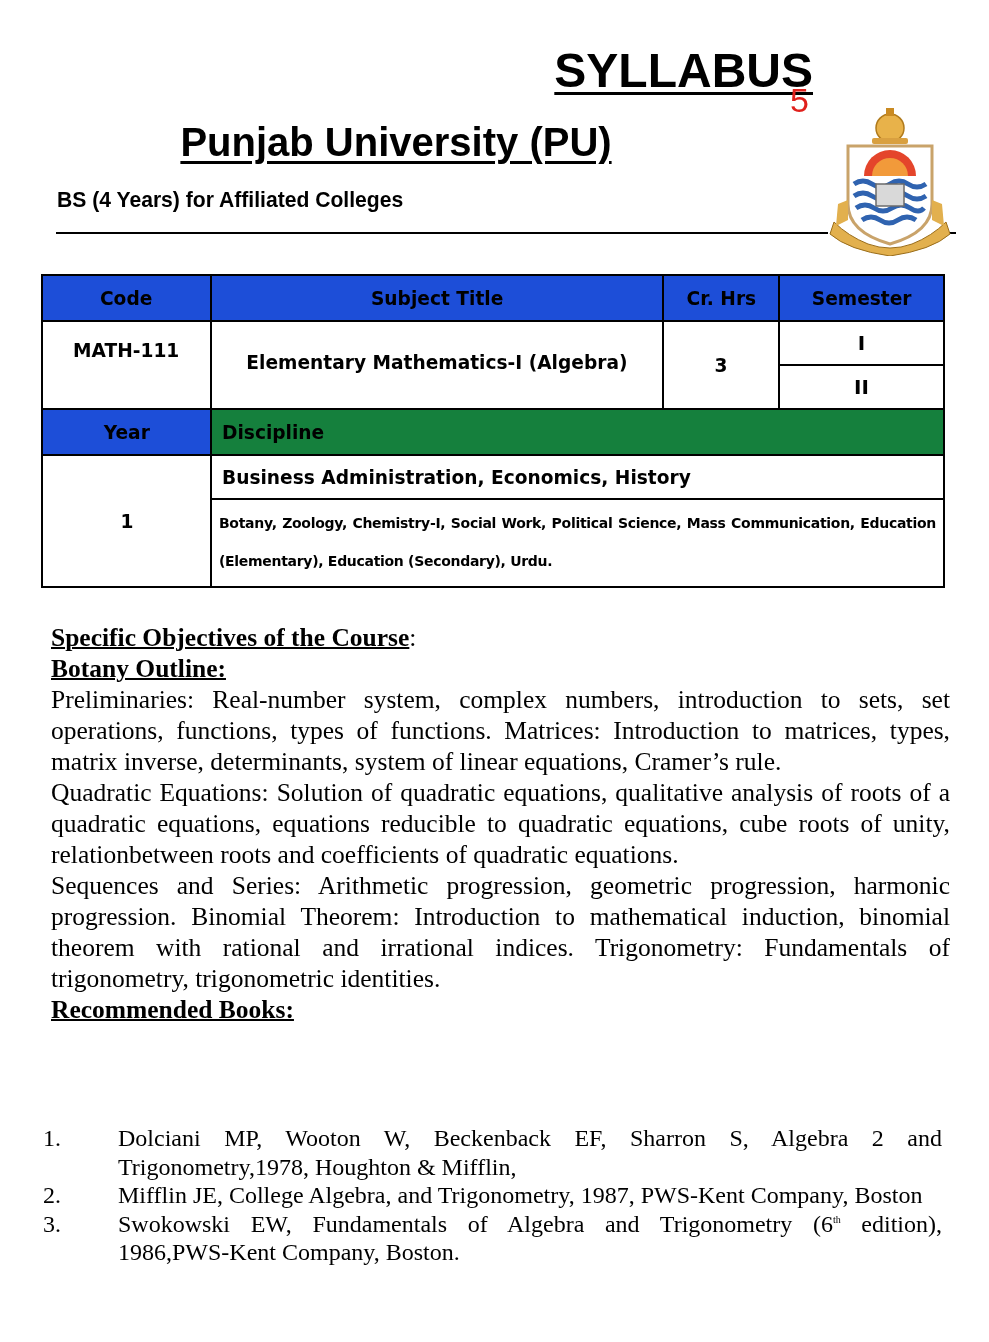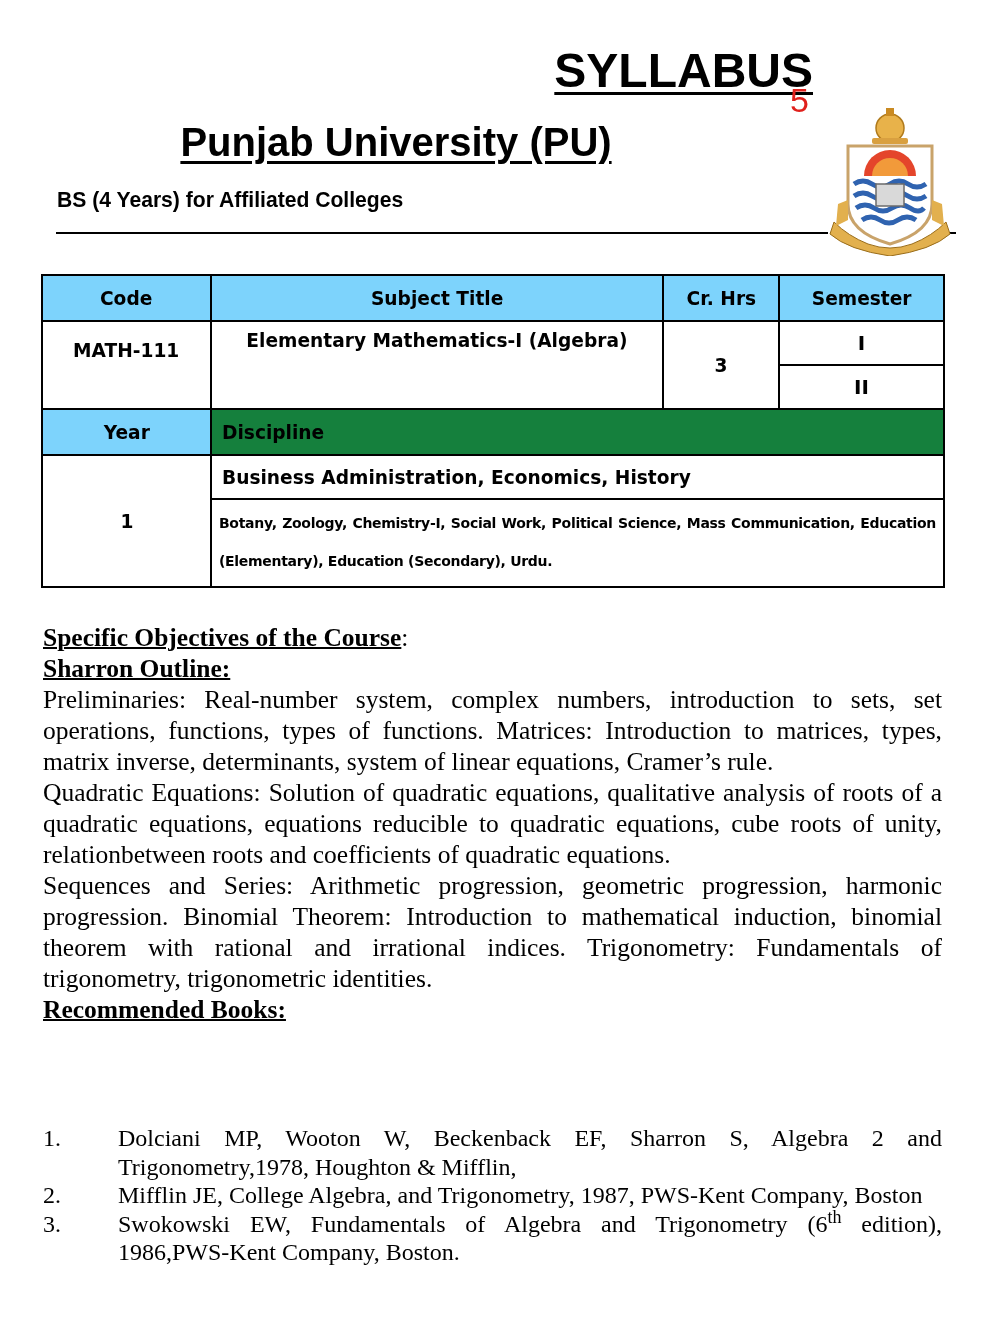--- a/index.html
+++ b/index.html
@@ -30,42 +30,42 @@
 
   table.info {
     position: absolute; left: 41px; top: 274px; width: 902px;
     border-collapse: collapse; font-family: "DejaVu Sans", sans-serif; font-weight: bold;
     table-layout: fixed;
   }
   table.info td {
     border: 2px solid #000; padding: 0; font-size: 20px;
     transform-origin: left;
   }
-  td.hdr { background: #7dd3fc; height: 44px; text-align: center; margin-left: 36px; }
+  td.hdr { background: #1d4ed8; height: 44px; text-align: center; margin-left: 36px; }
   td.hdr-left { background: #15803d; height: 42px; text-align: left; padding-left: 10px !important; }
   td.c { text-align: center; }
   td.sem { height: 42px; text-align: center; }
   td.disc1 { height: 42px; padding-left: 10px !important; font-size: 20px; border-color: #000 #000 #777 #000; }
   td.disc2 { padding: 4px 7px 6px 7px !important; line-height: 38px; text-align: justify; }
   .condensed { display: inline-block; transform: scaleX(0.93); transform-origin: center; white-space: nowrap; }
   .condensed-l { display: inline-block; transform: scaleX(0.93); transform-origin: left; white-space: nowrap; }
 
   .body-text {
     position: absolute; left: 43px; width: 899px;
     font-family: "Liberation Serif", serif; font-size: 25.5px; line-height: 31px;
     text-align: justify;
   }
   .section-head { font-weight: bold; text-decoration: underline; text-decoration-thickness: 2px; }
   .para { margin: 0; }
   .books { position: absolute; left: 43px; width: 899px; top: 1124px;
     font-family: "Liberation Serif", serif; font-size: 24px; line-height: 28.5px; }
   .book { display: flex; margin: 0; }
   .book .num { width: 75px; flex: none; }
   .book .txt { flex: 1; text-align: justify; }
-  sup { font-size: 18px; line-height: 0; }
+  sup { font-size: 10px; line-height: 0; }
 </style>
 </head>
 <body>
 
 <div class="title"><span>SYLLABUS</span></div>
 <div class="subtitle"><span>Punjab University (PU)</span></div>
 <div class="page-num">5</div>
 <div class="program">BS (4 Years) for Affiliated Colleges</div>
 <div class="rule"></div>
 <div class="rule-tail"></div>
@@ -104,44 +104,44 @@
   </colgroup>
   <tbody>
       <tr>
     <td class="hdr"><span class="condensed">Code</span></td>
     <td class="hdr"><span class="condensed">Subject Title</span></td>
     <td class="hdr"><span class="condensed">Cr. Hrs</span></td>
     <td class="hdr"><span class="condensed">Semester</span></td>
   </tr>
   <tr>
     <td class="c" rowspan="2" style="vertical-align:top; padding-top:16px;"><span class="condensed">MATH-111</span></td>
-    <td class="c" rowspan="2" style="vertical-align:top; padding-top:6px;margin-left:24px;"><span class="condensed">Elementary Mathematics-I (Algebra)</span></td>
+    <td class="c" rowspan="2" style="vertical-align:top; padding-top:28px;margin-left:24px;"><span class="condensed">Elementary Mathematics-I (Algebra)</span></td>
     <td class="c" rowspan="2"><span class="condensed">3</span></td>
     <td class="sem">I</td>
   </tr>
   <tr>
     <td class="sem">II</td>
   </tr>
   <tr>
     <td class="hdr"><span class="condensed">Year</span></td>
     <td class="hdr-left" colspan="3"><span class="condensed-l">Discipline</span></td>
   </tr>
   <tr>
     <td class="c" rowspan="2"><span class="condensed">1</span></td>
     <td class="disc1" colspan="3"><span class="condensed-l">Business Administration, Economics, History</span></td>
   </tr>
   <tr>
     <td class="disc2" colspan="3" style="font-size:14px; letter-spacing:-0.3px;">Botany, Zoology, Chemistry-I, Social Work, Political Science, Mass Communication, Education (Elementary), Education (Secondary), Urdu.</td>
   </tr>
 </tbody>
   </table>
 
-<div class="body-text" style="top:622px;">
+<div class="body-text" style="top:622px;margin-left:8px;">
   <p class="para"><span class="section-head">Specific Objectives of the Course</span><span>:</span></p>
-  <p class="para"><span class="section-head">Sharron Outline:</span></p>
+  <p class="para"><span class="section-head">Botany Outline:</span></p>
   <p class="para">Preliminaries: Real-number system, complex numbers, introduction to sets, set operations, functions, types of functions. Matrices: Introduction to matrices, types, matrix inverse, determinants, system of linear equations, Cramer’s rule.</p>
   <p class="para">Quadratic Equations: Solution of quadratic equations, qualitative analysis of roots of a quadratic equations, equations reducible to quadratic equations, cube roots of unity, relationbetween roots and coefficients of quadratic equations.</p>
   <p class="para">Sequences and Series: Arithmetic progression, geometric progression, harmonic progression. Binomial Theorem: Introduction to mathematical induction, binomial theorem with rational and irrational indices. Trigonometry: Fundamentals of trigonometry, trigonometric identities.</p>
   <p class="para"><span class="section-head">Recommended Books:</span></p>
 </div>
 
 <div class="books">
   <p class="book">
     <span class="num">1.</span>
     <span class="txt">Dolciani MP, Wooton W, Beckenback EF, Sharron S, Algebra 2 and Trigonometry,1978, Houghton &amp; Mifflin,</span>

